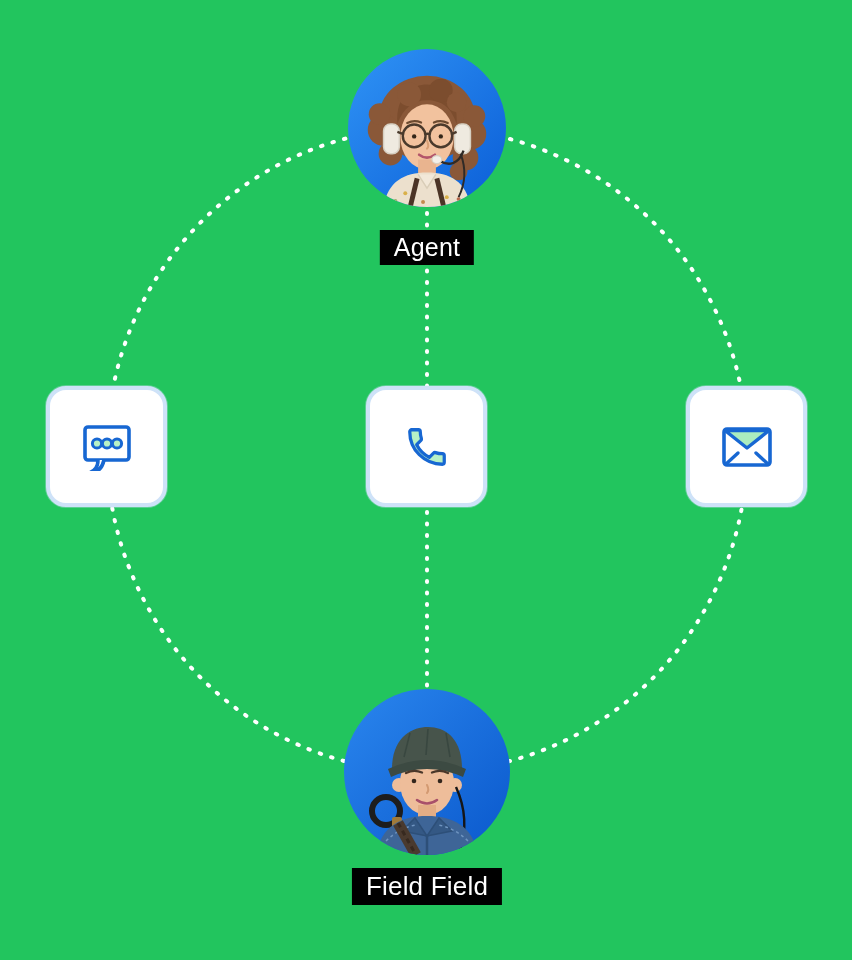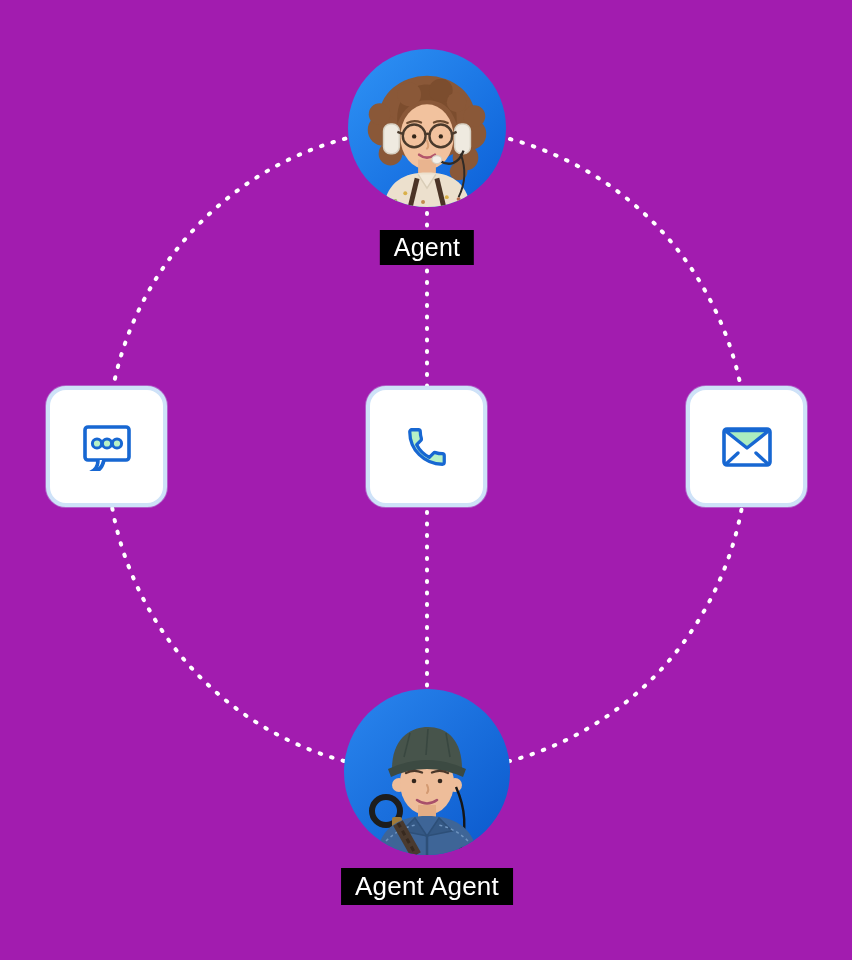--- a/index.html
+++ b/index.html
@@ -2,21 +2,21 @@
 <html><head>
 <meta charset="utf-8">
 <style>
   * { margin: 0; padding: 0; box-sizing: border-box; }
   html, body { background: #000; }
   body {
     font-family: "Liberation Sans", sans-serif;
     width: 852px; height: 960px; overflow: hidden;
   }
   .canvas {
-    position: relative; width: 852px; height: 960px; background: #a21caf;
+    position: relative; width: 852px; height: 960px; background: #22c55e;
   }
   .lines-layer {
     position: absolute; inset: 0; z-index: 1; pointer-events: none;
   }
   .node-avatar {
     position: absolute; z-index: 2; border-radius: 50%; overflow: hidden;
   }
   .node-avatar svg { display: block; width: 100%; height: 100%; }
   #agent-avatar   { left: 348px; top: 49px;  width: 158px; height: 158px; }
   #field-avatar   { left: 344px; top: 689px; width: 166px; height: 166px; }
@@ -154,21 +154,21 @@
       <path d="M 71 129 L 83 147 L 58 142 Z" fill="#345884" stroke="#2d4f78" stroke-width="1.5"></path>
       <path d="M 95 129 L 83 147 L 108 142 Z" fill="#345884" stroke="#2d4f78" stroke-width="1.5"></path>
       <path d="M 83 147 L 83 166" stroke="#2d4f78" stroke-width="2.5"></path>
       <path d="M 42 152 C 52 142 64 137 72 136" fill="none" stroke="#6f94c0" stroke-width="1.4" stroke-dasharray="3 3"></path>
       <path d="M 124 152 C 114 142 102 137 94 136" fill="none" stroke="#6f94c0" stroke-width="1.4" stroke-dasharray="3 3"></path>
 
       <path d="M 54 134 L 72 166" stroke="#4a3a2e" stroke-width="11" fill="none"></path>
       <path d="M 54 134 L 72 166" stroke="#37291f" stroke-width="3" stroke-dasharray="5 4" fill="none"></path>
     </svg>
   </div>
-  <div class="node-label" id="field-label">Agent Agent</div>
+  <div class="node-label" id="field-label">Field Field</div>
 
   <div class="channel-card" id="card-chat" aria-label="chat">
     <svg width="52" height="48" viewBox="0 0 52 48">
       <rect x="4" y="4" width="44" height="33" rx="3" fill="#ffffff" stroke="#1767d2" stroke-width="3.6"></rect>
       <path d="M 17 37 C 17 44 14 48 8 50 C 16 50 21 46 23 37" fill="#ffffff" stroke="#1767d2" stroke-width="3.6" stroke-linejoin="round"></path>
       <circle cx="16" cy="20.5" r="4.6" fill="#b7f1c6" stroke="#1767d2" stroke-width="3"></circle>
       <circle cx="26" cy="20.5" r="4.6" fill="#b7f1c6" stroke="#1767d2" stroke-width="3"></circle>
       <circle cx="36" cy="20.5" r="4.6" fill="#b7f1c6" stroke="#1767d2" stroke-width="3"></circle>
     </svg>
   </div>

